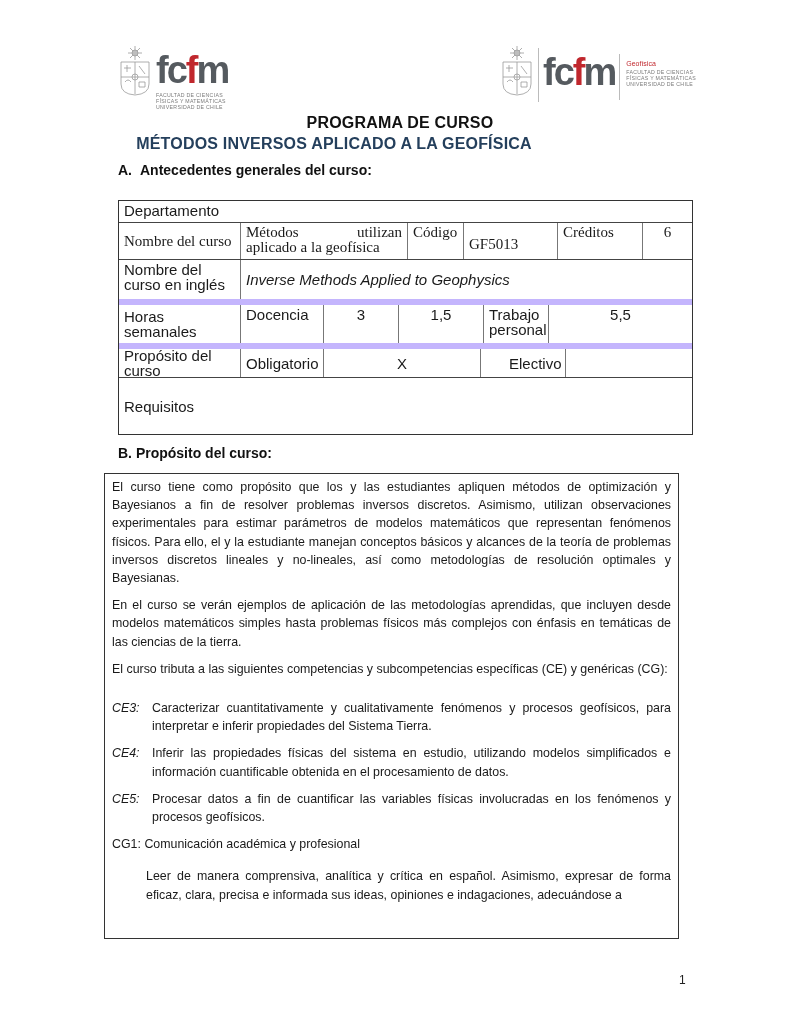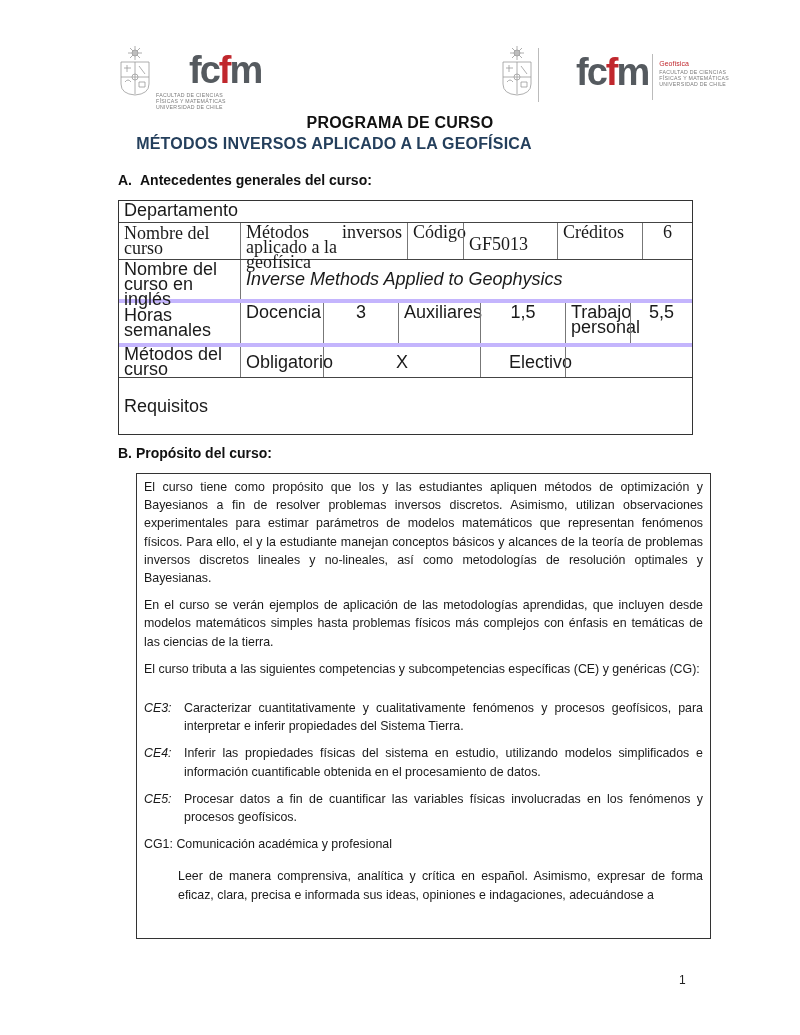--- a/index.html
+++ b/index.html
@@ -6,61 +6,61 @@
     html, body { width: 800px; height: 1035px; background: #ffffff; overflow: hidden; }
     body { position: relative; font-family: "Liberation Sans", "DejaVu Sans", sans-serif; color: #1a1a1a; }
 
     
     .logo { position: absolute; display: flex; align-items: flex-start; }
     .logo-left { left: 118px; top: 44px; }
     .logo-right { left: 500px; top: 44px; }
     .crest { width: 34px; height: 52px; position: relative; }
     .crest svg { width: 34px; height: 52px; display: block; }
     .wordmark-wrap { display: flex; flex-direction: column; margin-left: 4px; }
-    .wordmark { font-family: "Liberation Sans", sans-serif; font-size: 38px; font-weight: 700; letter-spacing: -2px; color: #555a5f; line-height: 40px; margin-top: 6px; margin-left: 33px; }
+    .wordmark { font-family: "Liberation Sans", sans-serif; font-size: 38px; font-weight: 700; letter-spacing: -2px; color: #555a5f; line-height: 40px; margin-top: 6px; }
     .wordmark .f2 { color: #c0272d; }
     .tagline { font-size: 5.2px; line-height: 6px; color: #7a7a7a; letter-spacing: 0.3px; text-transform: uppercase; margin-top: 2px; }
     .logo-right .vsep { width: 1px; height: 54px; background: #bbbbbb; margin: 4px 4px 0 4px; }
     .logo-right .wordmark { margin-top: 8px; }
     .logo-right .vsep2 { width: 1px; height: 46px; background: #bbbbbb; margin: 10px 6px 0 4px; }
     .logo-right .side-text { margin-top: 16px; display: flex; flex-direction: column; }
     .logo-right .geo { font-size: 7px; color: #c0272d; line-height: 8px; }
     .logo-right .tagline { margin-top: 1px; }
 
     
     .title-main { position: absolute; left: 0; width: 800px; top: 114px; text-align: center; font-size: 16px; font-weight: 700; color: #111; letter-spacing: 0.2px; }
     .title-sub { position: absolute; left: 0; width: 668px; top: 135px; text-align: center; font-size: 16px; font-weight: 700; color: #243f5c; letter-spacing: 0.2px; }
 
     .section-head { position: absolute; left: 118px; font-size: 14px; font-weight: 700; color: #111; }
-    .section-a { top: 172px; }
+    .section-a { top: 162px; }
     .section-b { top: 445px; }
     .section-head .num { display: inline-block; width: 22px; }
 
     
-    .ctable { position: absolute; left: 118px; top: 200px; width: 575px; border: 1px solid #333; font-size: 18px; color: #1a1a1a; }
+    .ctable { position: absolute; left: 118px; top: 200px; width: 575px; border: 1px solid #333; font-size: 15px; color: #1a1a1a; }
     .crow { display: flex; border-top: 1px solid #444; }
     .crow:first-child { border-top: none; }
-    .crow.thick { border-top: 4px solid #c4b5fd; }
+    .crow.thick { border-top: 6px solid #c4b5fd; }
     .ccell { border-left: 1px solid #777; padding: 2px 5px; line-height: 15px; }
     .ccell:first-child { border-left: none; }
     .label { width: 121px; flex: none; display: flex; align-items: center; }
     .label.top { align-items: flex-start; }
     .r1 { height: 21px; }
     .r2 { height: 37px; font-family: Liberation Serif, serif; }
     .r3 { height: 40px; }
     .r4 { height: 44px; }
     .r5 { height: 34px; }
     .r6 { height: 57px; }
     .center { text-align: center; }
     .vcenter { display: flex; align-items: center; }
     .justify-two { display: flex; justify-content: space-between; }
     .italic { font-style: italic; }
 
     
-    .pbox { position: absolute; left: 136px; top: 473px; width: 575px; height: 466px; border: 1px solid #333; border-bottom: 1px solid #333; padding: 4px 7px 0 7px; font-size: 12.4px; line-height: 18.2px; text-align: justify; color: #1a1a1a; overflow: hidden; }
+    .pbox { position: absolute; left: 104px; top: 473px; width: 575px; height: 466px; border: 1px solid #333; border-bottom: 1px solid #333; padding: 4px 7px 0 7px; font-size: 12.4px; line-height: 18.2px; text-align: justify; color: #1a1a1a; overflow: hidden; }
     .pbox p { margin-bottom: 9px; }
     .pbox .gap { height: 12px; }
     .comp { display: flex; margin-bottom: 9px; }
     .comp .code { flex: none; width: 40px; font-style: italic; }
     .comp .txt { flex: 1; text-indent: 0; }
     .cg-desc { padding-left: 34px; margin-top: 14px; }
 
     .page-num { position: absolute; left: 679px; top: 973px; font-size: 12px; color: #222; }
   </style>
 </head>
@@ -134,47 +134,46 @@
 
   <div class="crow r1">
     <div class="ccell label top">Departamento</div>
   </div>
 
   <div class="crow r2">
     <div class="ccell label">Nombre del curso</div>
     <div class="ccell" style="width:167px;flex:none;">
       <div class="justify-two">
         <span>Métodos</span>
-        <span>inversos</span>
+        <span>utilizan</span>
       </div>
       <div>aplicado a la geofísica</div>
     </div>
     <div class="ccell" style="width:56px;flex:none;">Código</div>
     <div class="ccell vcenter" style="width:94px;flex:none;padding-top:8px;">GF5013</div>
     <div class="ccell" style="width:85px;flex:none;">Créditos</div>
     <div class="ccell center" style="flex:1;">6</div>
   </div>
 
   <div class="crow r3">
     <div class="ccell label top">Nombre del curso en inglés</div>
     <div class="ccell vcenter italic" style="flex:1;">Inverse Methods Applied to Geophysics</div>
   </div>
 
   <div class="crow r4 thick">
     <div class="ccell label">Horas semanales</div>
     <div class="ccell" style="width:83px;flex:none;">Docencia</div>
     <div class="ccell center" style="width:75px;flex:none;">3</div>
-    <div class="ccell" style="width:82px;flex:none;">Auxiliares</div>
     <div class="ccell center" style="width:85px;flex:none;">1,5</div>
     <div class="ccell" style="width:65px;flex:none;">Trabajo personal</div>
     <div class="ccell center" style="flex:1;">5,5</div>
   </div>
 
   <div class="crow r5 thick">
-    <div class="ccell label">Métodos del curso</div>
+    <div class="ccell label">Propósito del curso</div>
     <div class="ccell vcenter" style="width:83px;flex:none;">Obligatorio</div>
     <div class="ccell vcenter" style="width:157px;flex:none;justify-content:center;">X</div>
     <div class="ccell vcenter" style="width:85px;flex:none;padding-left:28px;">Electivo</div>
     <div class="ccell" style="flex:1;"></div>
   </div>
 
   <div class="crow r6">
     <div class="ccell label">Requisitos</div>
   </div>
 </div>

